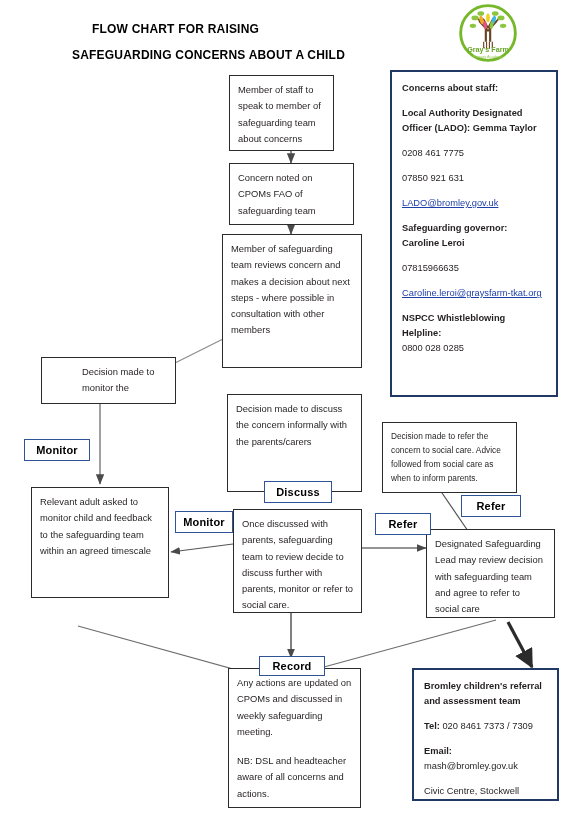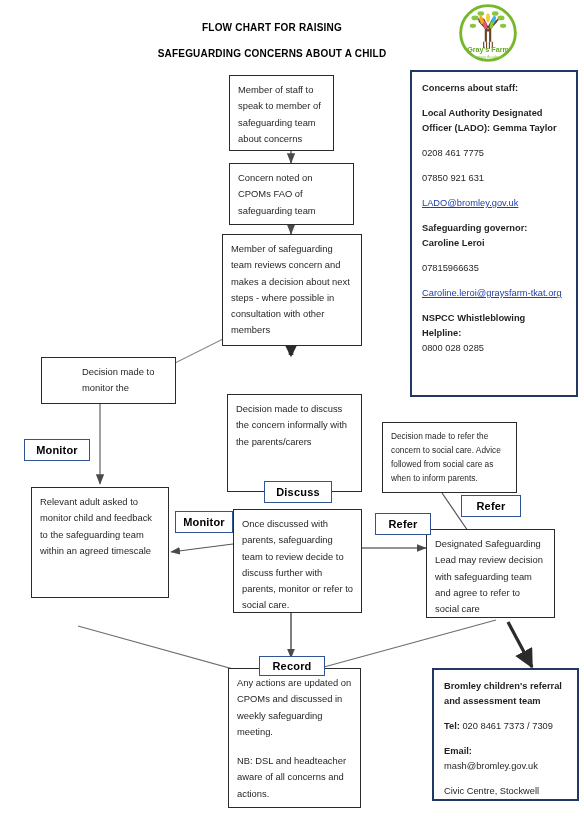--- a/index.html
+++ b/index.html
@@ -16,24 +16,23 @@
     width: 584px;
     height: 828px;
     overflow: hidden;
     background: #ffffff;
   }
   .abs { position: absolute; }
 
   
   .title-line {
     font-weight: bold;
-    font-size: 10px;
+    font-size: 12px;
     letter-spacing: 0.2px;
     color: #000;
-    text-align: center;
     white-space: nowrap;
   }
 
   
   .logo-wrap { width: 72px; height: 62px; }
   .logo-wrap svg { display:block; }
 
   
   .box {
     box-sizing: border-box;
@@ -51,21 +50,20 @@
   
   .bluebox {
     box-sizing: border-box;
     border: 2px solid #1F3864;
     background: #ffffff;
     font-size: 9.3px;
     line-height: 15px;
     color: #231f20;
     padding: 9px 10px;
     overflow: hidden;
-    margin-left: 20px;
   }
   .bluebox p { margin: 0 0 10px 0; }
   .bluebox p:last-child { margin-bottom: 0; }
   .bluebox .b { font-weight: bold; }
   .bluebox a, .link {
     color: #1F3FA8;
     text-decoration: underline;
     word-break: break-all;
   }
 
@@ -158,21 +156,21 @@
   </svg>
 
   <div class="abs box" style="left:229px; top:75px; width:105px; height:76px;">
     <p>Member of staff to speak to member of safeguarding team about concerns</p>
   </div>
 
   <div class="abs box" style="left:229px; top:163px; width:125px; height:62px;">
     <p>Concern noted on CPOMs FAO of safeguarding team</p>
   </div>
 
-  <div class="abs box" style="left:222px; top:234px; width:140px; height:112px;">
+  <div class="abs box" style="left:222px; top:234px; width:140px; height:134px;">
     <p>Member of safeguarding team reviews concern and makes a decision about next steps - where possible in consultation with other members</p>
   </div>
 
   <div class="abs box" style="left:41px; top:357px; width:135px; height:47px;padding-left:40px;">
     <p>Decision made to monitor the concern.</p>
   </div>
 
   <div class="abs box" style="left:227px; top:362px; width:135px; height:98px;margin-top:32px;">
     <p>Decision made to discuss the concern informally with the parents/carers</p>
   </div>

